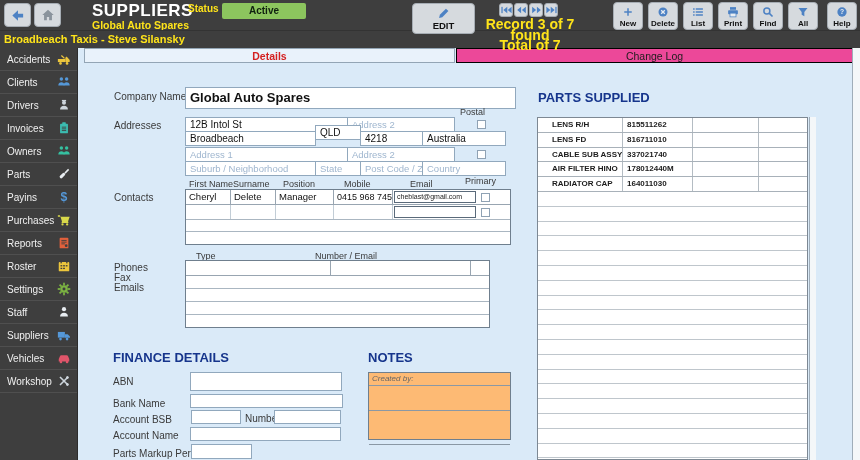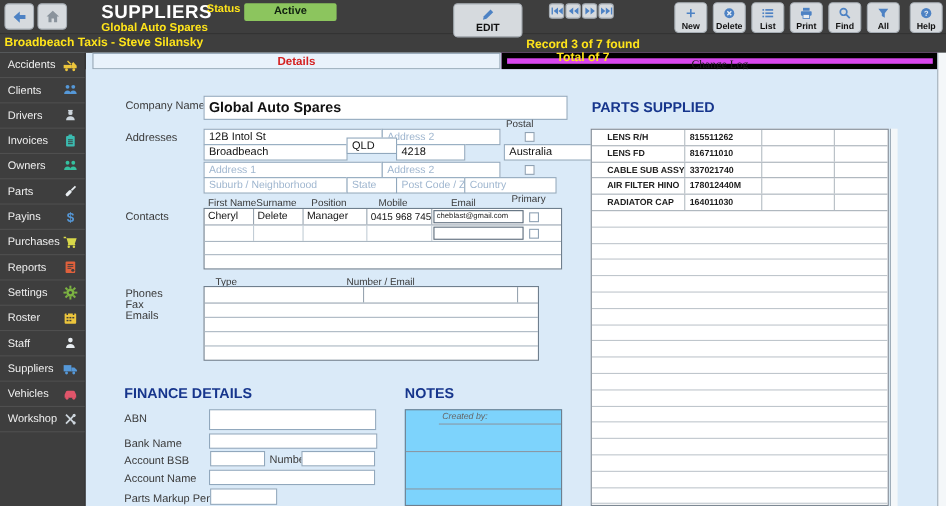--- a/index.html
+++ b/index.html
@@ -18,42 +18,42 @@
   .tbtn .tl{font-size:8px;font-weight:bold;color:#111;line-height:8px;}
   .nbtn{position:absolute;top:3px;width:14px;height:14px;background:#d6dade;border:1px solid #a6adb4;border-radius:3px;
         box-sizing:border-box;display:flex;align-items:center;justify-content:center;cursor:pointer;}
   
   .sb{position:absolute;left:0;top:48px;width:78px;height:412px;background:#3e3e3e;border-right:1px solid #2c2c2c;box-sizing:border-box;}
   .sbi{height:23px;display:flex;align-items:center;padding:0 6px 0 7px;border-bottom:1px solid #4f4f4f;box-sizing:border-box;cursor:pointer;}
   .sbi .lab{flex:1;font-size:10px;color:#f0f0f0;}
   
   .tab{position:absolute;top:48px;height:15px;box-sizing:border-box;text-align:center;font-size:10.5px;line-height:14px;cursor:pointer;}
   .tab.on{background:#e9f2fb;border:1px solid #93a5b5;color:#d42020;font-weight:bold;}
-  .tab.off{background:#d946ef;border:5px solid #000000;color:#1d1d1d;font-family:Liberation Serif, serif;}
+  .tab.off{background:#ec4899;border:1px solid #000000;color:#1d1d1d;}
   .lbl{position:absolute;font-size:10px;color:#3a3a3a;white-space:nowrap;}
   .slbl{position:absolute;font-size:9px;color:#3a3a3a;white-space:nowrap;}
   .fld{position:absolute;background:#fff;border:1px solid #91a8bd;box-sizing:border-box;font-size:10px;line-height:13px;
        padding:0 4px;color:#111;overflow:hidden;white-space:nowrap;}
   .fld .ph, .ph{color:#9fb6cf;font-size:9.5px;}
   .cb{position:absolute;width:9px;height:9px;background:#fff;border:1px solid #8fa2b4;box-sizing:border-box;cursor:pointer;}
   .h1{position:absolute;font-size:13px;font-weight:bold;color:#16358c;white-space:nowrap;}
   
   .ctable{position:absolute;left:185px;top:189px;width:326px;height:56px;background:#fff;border:1px solid #6f7f8e;box-sizing:border-box;}
   .crow{display:flex;box-sizing:border-box;border-bottom:1px solid #98a5b1;}
   .ccell{box-sizing:border-box;border-right:1px solid #98a5b1;font-size:9.5px;line-height:14px;padding:0 3px;
          overflow:hidden;white-space:nowrap;color:#111;}
   .ebox{box-sizing:border-box;border:1px solid #5a6a7a;background:#fff;font-size:7px;line-height:10px;padding:0 2px;
         overflow:hidden;white-space:nowrap;color:#222;}
   
   .phtable{position:absolute;left:185px;top:260px;width:305px;height:68px;background:#fff;border:1px solid #6f7f8e;box-sizing:border-box;}
   .phr1{display:flex;height:15px;border-bottom:1px solid #98a5b1;box-sizing:border-box;}
   .phc{box-sizing:border-box;border-right:1px solid #98a5b1;}
   .phempty{height:13px;border-bottom:1px solid #aab6c1;box-sizing:border-box;}
   
-  .nbox{position:absolute;left:368px;top:372px;width:143px;height:88px;background:#7dd3fc;border:1px solid #6f7f8e;box-sizing:border-box;padding-left:30px;}
+  .nbox{position:absolute;left:368px;top:372px;width:143px;height:68px;background:#fdba74;border:1px solid #6f7f8e;box-sizing:border-box;}
   .ncreated{height:13px;border-bottom:1px solid #8a98a5;box-sizing:border-box;font-size:8px;font-style:italic;color:#666;
             line-height:12px;padding:0 3px;}
   .nline{position:absolute;left:0;width:100%;height:0;border-top:1px solid #8a98a5;}
   
   .ptable{position:absolute;left:537px;top:117px;width:271px;height:343px;background:#fff;border:1px solid #7d8893;
           box-sizing:border-box;overflow:hidden;}
   .prow{height:14.8px;border-bottom:1px solid #bfc6cc;box-sizing:border-box;display:flex;}
   .prow.filled{border-bottom:1px solid #a8b1b9;}
   .pc{box-sizing:border-box;font-size:8px;font-weight:bold;color:#1c1c1c;line-height:14px;overflow:hidden;white-space:nowrap;}
   .pc1{width:85px;border-right:1px solid #b4bcc3;padding-left:14px;}
@@ -106,21 +106,21 @@
       <svg width="11" height="10" viewBox="0 0 14 12">
         <path d="M1.5 2 L6.5 6 L1.5 10 Z M7.5 2 L12.5 6 L7.5 10 Z" fill="#4d82c4"></path>
       </svg>
     </div>
     <div class="nbtn" style="left:544px;">
       <svg width="11" height="10" viewBox="0 0 14 12">
         <path d="M0.5 2 L5.5 6 L0.5 10 Z M6 2 L11 6 L6 10 Z" fill="#4d82c4"></path>
         <rect x="11.9" y="2" width="1.6" height="8" fill="#4d82c4"></rect>
       </svg>
     </div>
-    <div class="abs ybold" style="left:465px;top:36px;width:130px;text-align:center;font-size:11px;line-height:10.5px;z-index:6;">
+    <div class="abs ybold" style="left:465px;top:19px;width:130px;text-align:center;font-size:14px;line-height:10.5px;z-index:6;">
       <div>Record 3 of 7 found</div>
       <div>Total of 7</div>
     </div>
 
     <div class="tbtn" style="left:613px;">
       <svg width="12" height="12" viewBox="0 0 16 16">
         <path d="M7 3 h2 v4 h4 v2 h-4 v4 h-2 v-4 H3 v-2 h4 z" fill="#4d82c4"></path>
       </svg>
       <span class="tl">New</span>
     </div>
@@ -267,55 +267,55 @@
     <div class="sbi">
       <span class="lab">Reports</span>
       <svg width="14" height="14" viewBox="0 0 16 16">
         <rect x="3" y="2" width="10" height="12" rx="1" fill="#e0603c"></rect>
         <g fill="#3e3e3e">
           <rect x="5" y="4.5" width="6" height="1"></rect>
             <rect x="5" y="6.5" width="6" height="1"></rect>
             <rect x="5" y="8.5" width="4" height="1"></rect>
         </g>
         <circle cx="10.5" cy="11" r="1.6" fill="#3e3e3e"></circle>
+      </svg>
+    </div>
+    <div class="sbi">
+      <span class="lab">Roster</span>
+      <svg width="14" height="14" viewBox="0 0 16 16">
+        <rect x="2" y="3.5" width="12" height="10.5" rx="1" fill="#ecc53c"></rect>
+        <g fill="#3e3e3e">
+          <rect x="4" y="2" width="1.5" height="3"></rect>
+            <rect x="10.5" y="2" width="1.5" height="3"></rect>
+          <rect x="4" y="7" width="2" height="1.5"></rect>
+            <rect x="7" y="7" width="2" height="1.5"></rect>
+            <rect x="10" y="7" width="2" height="1.5"></rect>
+          <rect x="4" y="10" width="2" height="1.5"></rect>
+            <rect x="7" y="10" width="2" height="1.5"></rect>
+        </g>
       </svg>
     </div>
     <div class="sbi">
       <span class="lab">Settings</span>
       <svg width="14" height="14" viewBox="0 0 16 16">
         <g fill="#7cb342">
           <circle cx="8" cy="8" r="4.3"></circle>
           <rect x="7" y="0.8" width="2" height="3"></rect>
             <rect x="7" y="12.2" width="2" height="3"></rect>
           <rect x="0.8" y="7" width="3" height="2"></rect>
             <rect x="12.2" y="7" width="3" height="2"></rect>
           <rect x="7" y="0.8" width="2" height="3" transform="rotate(45 8 8)"></rect>
           <rect x="7" y="12.2" width="2" height="3" transform="rotate(45 8 8)"></rect>
           <rect x="0.8" y="7" width="3" height="2" transform="rotate(45 8 8)"></rect>
           <rect x="12.2" y="7" width="3" height="2" transform="rotate(45 8 8)"></rect>
         </g>
         <circle cx="8" cy="8" r="1.7" fill="#3e3e3e"></circle>
       </svg>
     </div>
     <div class="sbi">
-      <span class="lab">Roster</span>
-      <svg width="14" height="14" viewBox="0 0 16 16">
-        <rect x="2" y="3.5" width="12" height="10.5" rx="1" fill="#ecc53c"></rect>
-        <g fill="#3e3e3e">
-          <rect x="4" y="2" width="1.5" height="3"></rect>
-            <rect x="10.5" y="2" width="1.5" height="3"></rect>
-          <rect x="4" y="7" width="2" height="1.5"></rect>
-            <rect x="7" y="7" width="2" height="1.5"></rect>
-            <rect x="10" y="7" width="2" height="1.5"></rect>
-          <rect x="4" y="10" width="2" height="1.5"></rect>
-            <rect x="7" y="10" width="2" height="1.5"></rect>
-        </g>
-      </svg>
-    </div>
-    <div class="sbi">
       <span class="lab">Staff</span>
       <svg width="14" height="14" viewBox="0 0 16 16">
         <g fill="#e8edf1">
           <circle cx="8" cy="4.8" r="2.4"></circle>
           <path d="M3.5 13 c0-2.6 2-4.1 4.5-4.1 s4.5 1.5 4.5 4.1 z"></path>
         </g>
       </svg>
     </div>
     <div class="sbi">
       <span class="lab">Suppliers</span>
@@ -370,21 +370,21 @@
   <div class="slbl" style="left:460px;top:107px;">Postal</div>
   <div class="lbl" style="left:114px;top:120px;">Addresses</div>
 
   <div class="fld" style="left:185px;top:117px;width:163px;height:15px;">12B Intol St</div>
   <div class="fld" style="left:347px;top:117px;width:108px;height:15px;"><span class="ph">Address 2</span></div>
   <div class="cb" style="left:477px;top:120px;"></div>
 
   <div class="fld" style="left:185px;top:131px;width:131px;height:15px;">Broadbeach</div>
   <div class="fld" style="left:315px;top:125px;width:46px;height:15px;">QLD</div>
   <div class="fld" style="left:360px;top:131px;width:63px;height:15px;">4218</div>
-  <div class="fld" style="left:422px;top:131px;width:104px;height:15px;margin-left:36px;">Australia</div>
+  <div class="fld" style="left:422px;top:131px;width:84px;height:15px;">Australia</div>
 
   <div class="fld" style="left:185px;top:147px;width:163px;height:15px;"><span class="ph">Address 1</span></div>
   <div class="fld" style="left:347px;top:147px;width:108px;height:15px;"><span class="ph">Address 2</span></div>
   <div class="cb" style="left:477px;top:150px;"></div>
 
   <div class="fld" style="left:185px;top:161px;width:131px;height:15px;"><span class="ph">Suburb / Neighborhood</span></div>
   <div class="fld" style="left:315px;top:161px;width:46px;height:15px;"><span class="ph">State</span></div>
   <div class="fld" style="left:360px;top:161px;width:63px;height:15px;"><span class="ph">Post Code / Zip</span></div>
   <div class="fld" style="left:422px;top:161px;width:84px;height:15px;"><span class="ph">Country</span></div>
 

